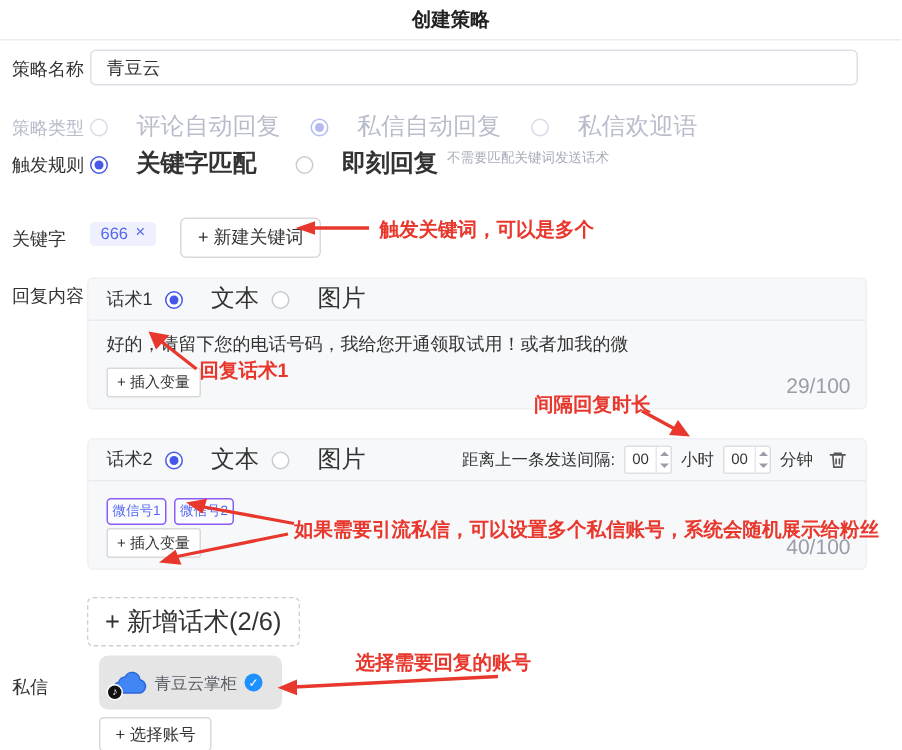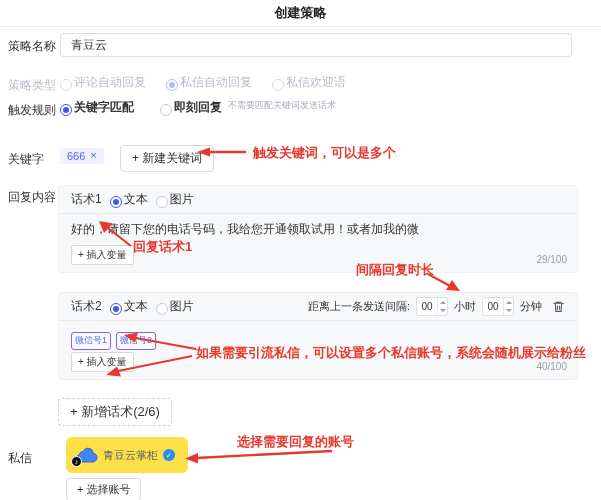--- a/index.html
+++ b/index.html
@@ -17,21 +17,21 @@
       border:1px solid #dcdfe6;border-radius:4px;font-size:12px;color:#333;padding:0 10px;outline:none;
       font-family:inherit;background:#fff;}
   
   .radio{width:12px;height:12px;border-radius:50%;border:1px solid #c8cbd6;background:#fff;
       display:inline-block;position:relative;box-sizing:border-box;flex:0 0 auto;}
   .radio.checked{border-color:#4558e9;}
   .radio.checked::after{content:"";position:absolute;left:2px;top:2px;width:6px;height:6px;border-radius:50%;background:#4558e9;}
   .radio.dis{border-color:#d9dbe8;}
   .radio.dis.checked{border-color:#b3bbf2;}
   .radio.dis.checked::after{background:#b3bbf2;}
-  .opt{display:inline-flex;align-items:flex-end;gap:2px;font-size:12px;color:#333;}
+  .opt{display:inline-flex;align-items:center;gap:19px;font-size:16px;color:#333;}
   .opt.dim{color:#b9bcca;}
   .opt.strong{font-weight:700;}
   .type-row{position:absolute;left:60px;top:74px;display:flex;gap:20px;}
   .trig-row{position:absolute;left:60px;top:99px;display:flex;gap:26px;}
   .trig-col{display:flex;flex-direction:row;gap:6px;}
   .trig-desc{font-size:9px;color:#a8abb8;white-space:nowrap;}
   
   .kw-tag{position:absolute;left:60px;top:148px;background:#eef0fd;color:#5466f0;font-size:11px;
       padding:2px 7px;border-radius:3px;display:inline-flex;gap:5px;}
   .kw-x{cursor:pointer;font-size:11px;line-height:1;color:#5466f0;}
@@ -45,40 +45,40 @@
   .panel{position:absolute;left:58px;width:520px;height:88px;background:#f7f8fa;border:1px solid #f0f0f4;
       border-radius:4px;box-sizing:border-box;}
   .panel1{top:185px;}
   .panel2{top:292px;}
   .p-head{height:27px;display:flex;align-items:center;padding:0 12px;border-bottom:1px solid #eaebef;gap:8px;}
   .p-title{font-size:12px;color:#333;}
   .p-body{padding:6px 12px;font-size:12px;color:#333;line-height:1.5;}
   .p-foot{position:absolute;bottom:7px;left:12px;right:10px;display:flex;justify-content:space-between;align-items:flex-end;}
   .insert-btn{border:1px solid #d9d9d9;background:#fff;border-radius:2px;font-size:10px;color:#333;
       padding:2px 6px;cursor:pointer;font-family:inherit;}
-  .counter{font-size:10px;color:#9a9da8;}
+  .counter{font-size:14px;color:#9a9da8;}
   
   .head-right{margin-left:auto;display:flex;align-items:center;gap:6px;}
   .int-label{font-size:11px;color:#333;white-space:nowrap;}
   .numbox{width:32px;height:19px;background:#fff;border:1px solid #dcdfe6;border-radius:2px;display:flex;
       align-items:stretch;box-sizing:border-box;cursor:text;}
   .numval{flex:1;font-size:10px;color:#333;display:flex;align-items:center;justify-content:center;}
   .spin{width:9px;border-left:1px solid #e6e8ee;display:flex;flex-direction:column;}
   .spin b{flex:1;display:flex;align-items:center;justify-content:center;cursor:pointer;}
   .caret-up{width:0;height:0;border-left:3px solid transparent;border-right:3px solid transparent;border-bottom:3px solid #9a9da8;}
   .caret-dn{width:0;height:0;border-left:3px solid transparent;border-right:3px solid transparent;border-top:3px solid #9a9da8;}
   .unit{font-size:11px;color:#333;}
   .trash-btn{background:none;border:none;padding:0 0 0 4px;cursor:pointer;display:flex;align-items:center;}
   .wx-tags{display:flex;gap:5px;padding:5px 0 0 0;}
   .wx-tag{font-size:9px;color:#5466f0;border:1px solid #8b5cf6;border-radius:3px;padding:1px 3px;background:#fbfcff;}
   
   .add-script{position:absolute;left:58px;top:398px;border:1px dashed #cfcfcf;background:#fff;border-radius:4px;
-      font-size:13px;color:#333;padding:4px 11px;cursor:pointer;font-family:inherit;}
-  
-  .dm-card{position:absolute;left:66px;top:437px;width:122px;height:36px;background:#fde047;border-radius:6px;
+      font-size:17px;color:#333;padding:4px 11px;cursor:pointer;font-family:inherit;}
+  
+  .dm-card{position:absolute;left:66px;top:437px;width:122px;height:36px;background:#e5e5e5;border-radius:6px;
       display:flex;align-items:center;padding:0 8px;box-sizing:border-box;gap:5px;cursor:pointer;}
   .avatar{position:relative;width:24px;height:20px;flex:0 0 auto;}
   .avatar-badge{position:absolute;left:-3px;bottom:-2px;width:11px;height:11px;border-radius:50%;background:#111;
       color:#fff;font-size:7px;display:flex;align-items:center;justify-content:center;border:1px solid #fff;box-sizing:border-box;}
   .dm-name{font-size:11px;color:#5a5e66;white-space:nowrap;}
   .vbadge{width:12px;height:12px;border-radius:50%;background:#1e90ff;color:#fff;font-size:8px;font-weight:700;
       display:inline-flex;align-items:center;justify-content:center;flex:0 0 auto;}
   .select-btn{position:absolute;left:66px;top:478px;border:1px solid #d9d9d9;background:#fff;border-radius:3px;
       font-size:11px;color:#333;padding:3px 10px;cursor:pointer;font-family:inherit;}
   

